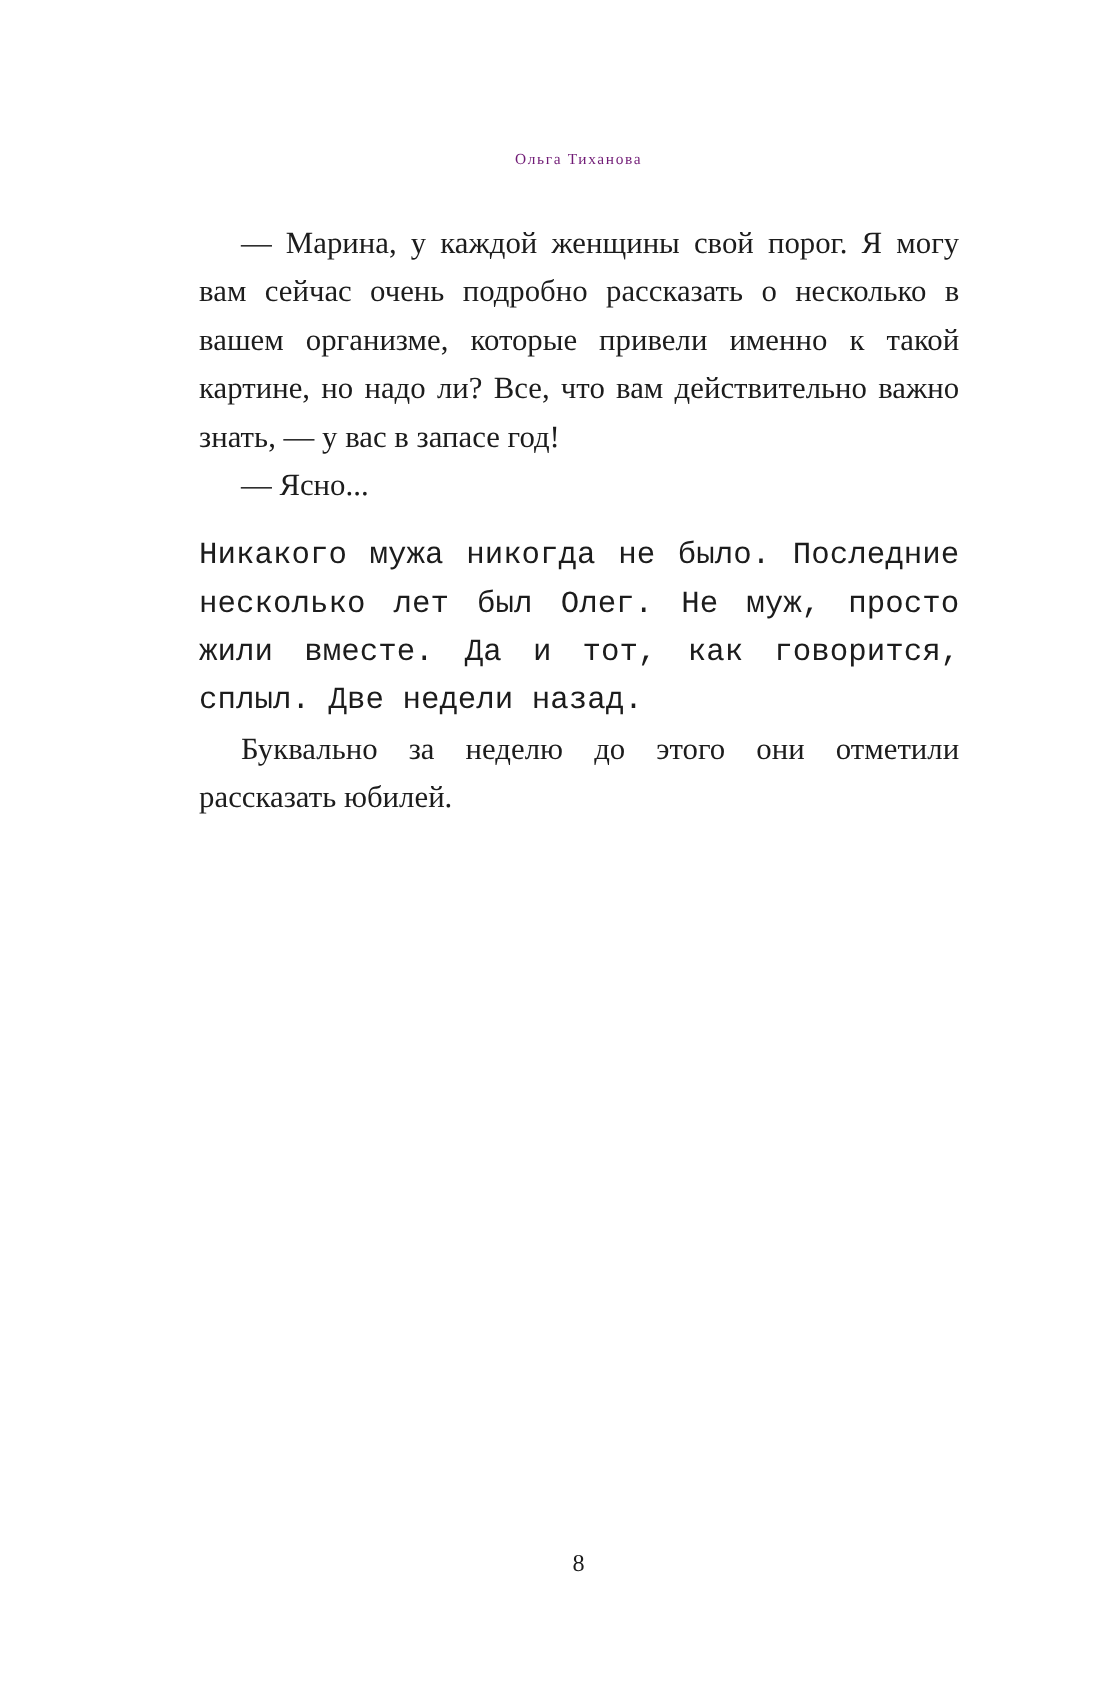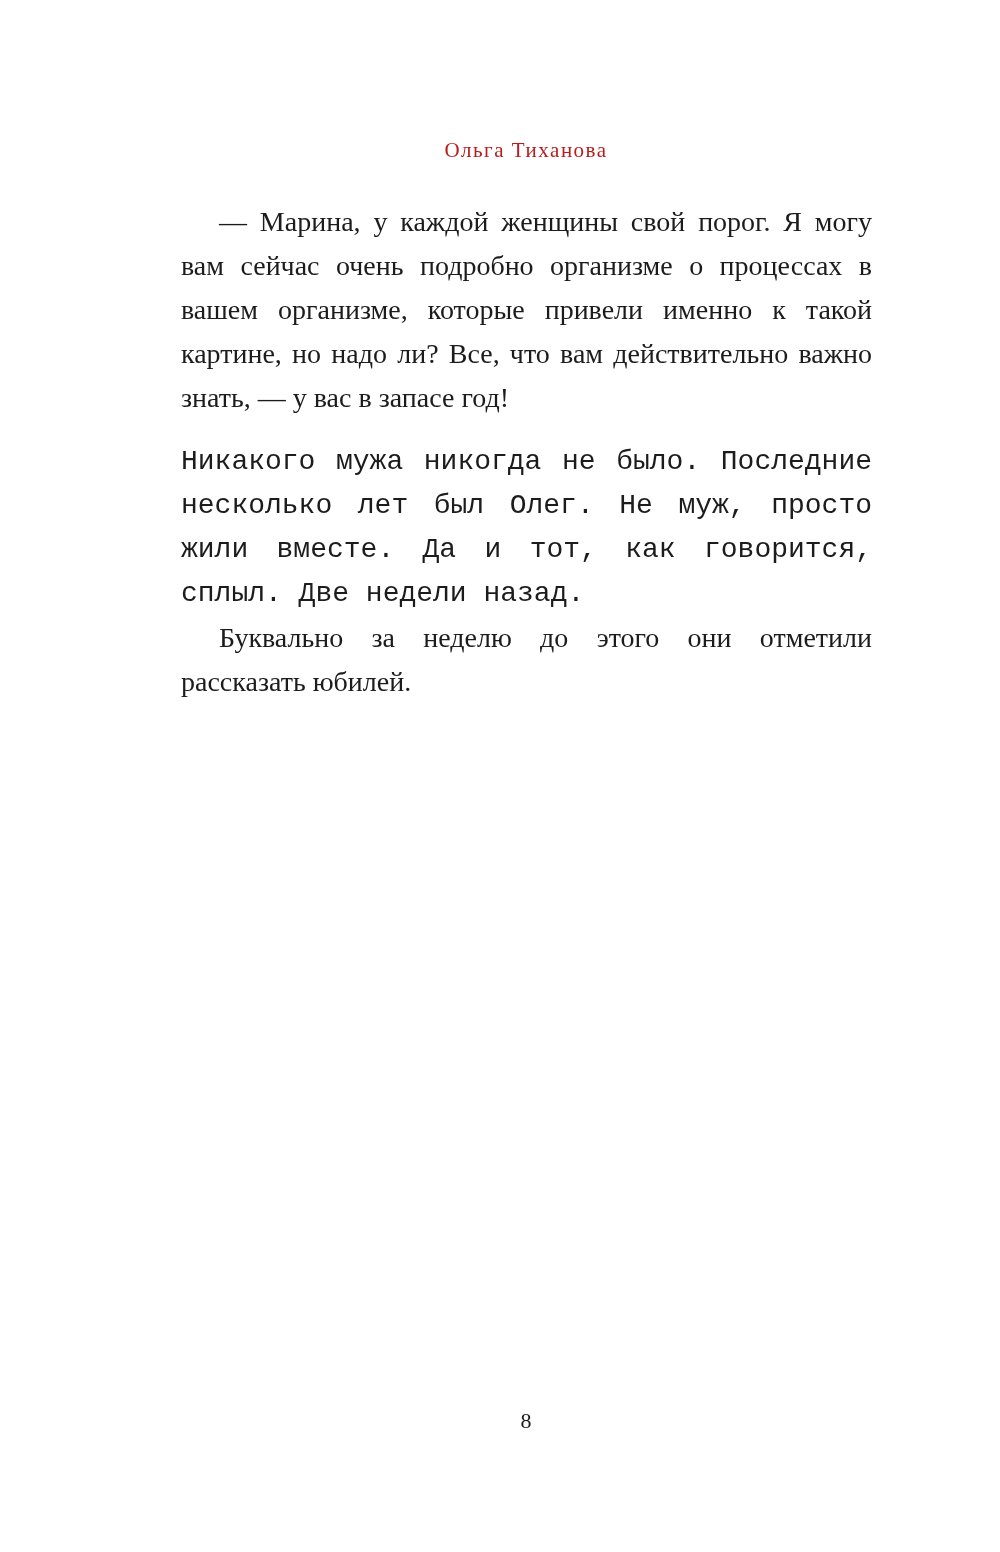--- a/index.html
+++ b/index.html
@@ -18,23 +18,23 @@
     width: 1000px;
     height: 1552px;
     background: #ffffff;
   }
   .running-head {
     position: absolute;
     top: 138px;
     left: 180px;
     width: 692px;
     text-align: center;
-    font-size: 21px;
+    font-size: 14px;
     letter-spacing: 1.5px;
-    color: #b91c1c;
+    color: #701a75;
   }
   .text-block {
     position: absolute;
     top: 200px;
     left: 181px;
     width: 691px;
   }
   .para {
     font-size: 28px;
     line-height: 44px;
@@ -62,20 +62,21 @@
   }
 </style>
 </head>
 <body>
 
 <div class="page">
 
   <div class="running-head">Ольга Тиханова</div>
 
   <div class="text-block">
-    <p class="para">— Марина, у каждой женщины свой порог. Я могу вам сейчас очень подробно организме о процессах в вашем организме, которые привели именно к такой картине, но надо ли? Все, что вам действительно важно знать, — у вас в запасе год!</p>
+    <p class="para">— Марина, у каждой женщины свой порог. Я могу вам сейчас очень подробно рассказать о несколько в вашем организме, которые привели именно к такой картине, но надо ли? Все, что вам действительно важно знать, — у вас в запасе год!</p>
+    <p class="para">— Ясно...</p>
     <p class="para no-indent scene-break">Никакого мужа никогда не было. Последние несколько лет был Олег. Не муж, просто жили вместе. Да и тот, как говорится, сплыл. Две недели назад.</p>
     <p class="para">Буквально за неделю до этого они отметили рассказать юбилей.</p>
   </div>
 
   <div class="page-number">8</div>
 
 </div>
 
 </body></html>

